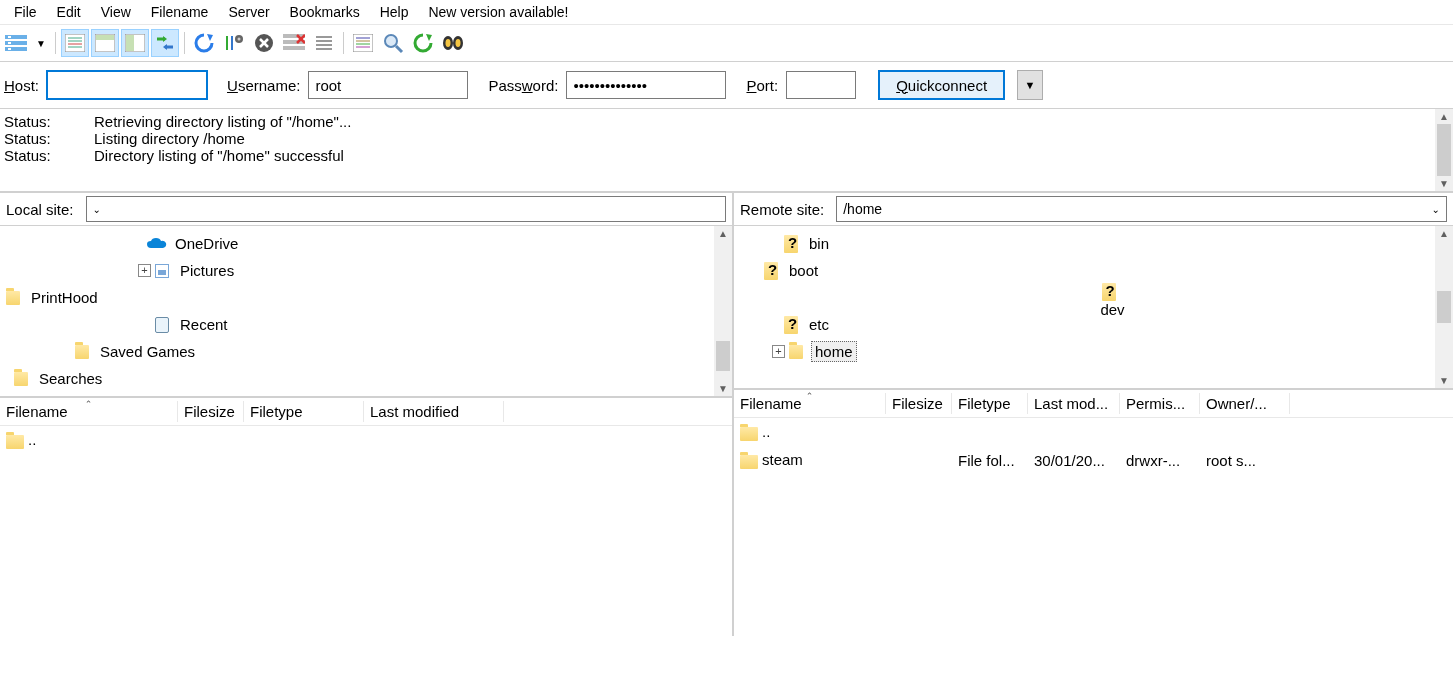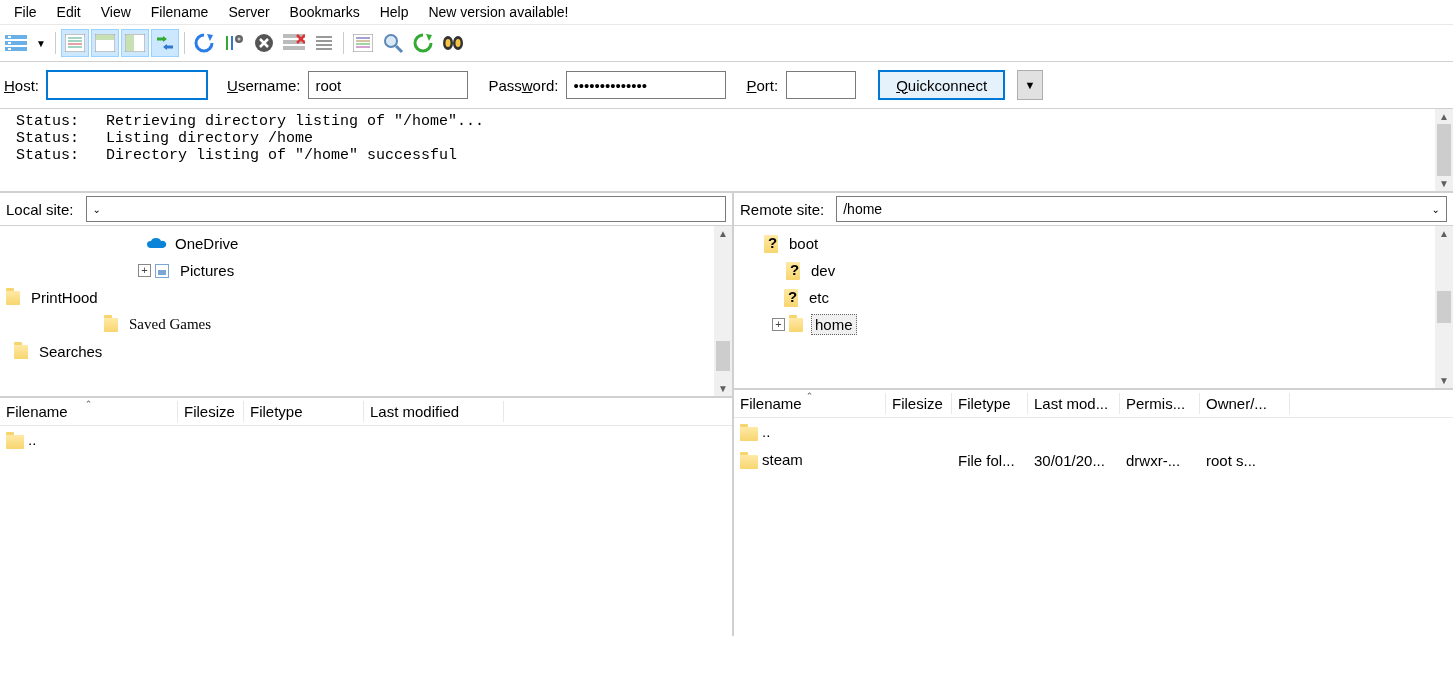--- a/index.html
+++ b/index.html
@@ -11,21 +11,21 @@
 .toolbar .sep { width: 1px; height: 22px; background: #ccc; margin: 0 3px; }
 .toolbar .active{ background:#cce8ff; border:1px solid #99d1ff; }
 .toolbar .dropdown-arrow { font-size: 10px; padding: 0 4px; }
 .quickconnect { display: flex; align-items: center; gap: 8px; padding: 8px 4px; border-bottom: 1px solid #d0d0d0; }
 .quickconnect label { font-size: 15px; }
 .quickconnect input { height: 28px; border: 1px solid #7a7a7a; padding: 2px 6px; font-size: 15px; background:#fff; }
 .quickconnect input.focus { border: 1px solid #0078d7; outline: 1px solid #0078d7; }
 .qc-btn { height: 30px; padding: 2px 16px; border: 2px solid #0078d7; background: #e5f1fb; margin-left: 14px; font-size: 15px; }
 .qc-drop { height: 30px; width: 26px; border: 1px solid #adadad; background: #e1e1e1; margin-left: 4px; display:flex;align-items:center;justify-content:center;font-size:11px; }
 .log { border-bottom: 2px solid #d0d0d0; height: 84px; position:relative; overflow:hidden;}
-.log-inner{padding:4px 16px;font-family:Liberation Mono, monospace;}
+.log-inner{padding:4px 4px;}
 .log .row { display: flex; }
 .log .label { width: 90px; font-size: 15px; }
 .log .msg { font-size: 15px; }
 .scroll-v { position:absolute; right:0; top:0; bottom:0; width:18px; background:#f0f0f0; display:flex; flex-direction:column; align-items:center; justify-content:space-between; padding:2px 0;}
 .scroll-v .arr{font-size:10px;color:#606060;}
 .scroll-v .thumb{width:14px;background:#cdcdcd;flex:1;margin:2px 0;}
 .panels { display: flex; }
 .panel { display:flex; flex-direction:column; }
 .panel-left{width:732px;}
 .panel-right{flex:1;border-left:2px solid #d0d0d0;}
@@ -246,21 +246,27 @@
               <span class="pic-icon"></span>
             </span>
             <span class="txt">Pictures</span>
           </div>
           <div class="node" style="">
             <span class="iconf">
               <span class="folder-icon"></span>
             </span>
             <span class="txt">PrintHood</span>
           </div>
-          <div class="node" style="padding-left: 104px; font-family: Liberation Serif, serif;">
+          <div class="node" style="padding-left: 155px;">
+            <span class="iconf">
+              <span class="recent-icon"></span>
+            </span>
+            <span class="txt">Recent</span>
+          </div>
+          <div class="node" style="padding-left: 75px;">
             <span class="iconf">
               <span class="folder-icon"></span>
             </span>
             <span class="txt">Saved Games</span>
           </div>
           <div class="node" style=" margin-left: 8px;">
             <span class="iconf">
               <span class="folder-icon"></span>
             </span>
             <span class="txt">Searches</span>
@@ -288,27 +294,33 @@
   <div class="panel panel-right">
     <div class="siterow">
       <span class="lbl">Remote site:</span>
       <div class="combo">
         <span>/home</span>
         <span class="dd">⌄</span>
       </div>
     </div>
     <div class="tree" style="height:164px">
       <div class="tree-inner" id="remote-tree">
+          <div class="node" style="padding-left: 50px;">
+            <span class="iconf">
+              <span class="q-icon"></span>
+            </span>
+            <span class="txt">bin</span>
+          </div>
           <div class="node" style="padding-left: 30px;">
             <span class="iconf">
               <span class="q-icon"></span>
             </span>
             <span class="txt">boot</span>
           </div>
-          <div class="node" style="padding-left: 52px;">
+          <div class="node" style="padding-left: 38px; flex-direction: column;">
             <span class="iconf">
               <span class="q-icon"></span>
             </span>
             <span class="txt">dev</span>
           </div>
           <div class="node" style="padding-left: 50px;">
             <span class="iconf">
               <span class="q-icon"></span>
             </span>
             <span class="txt">etc</span>

